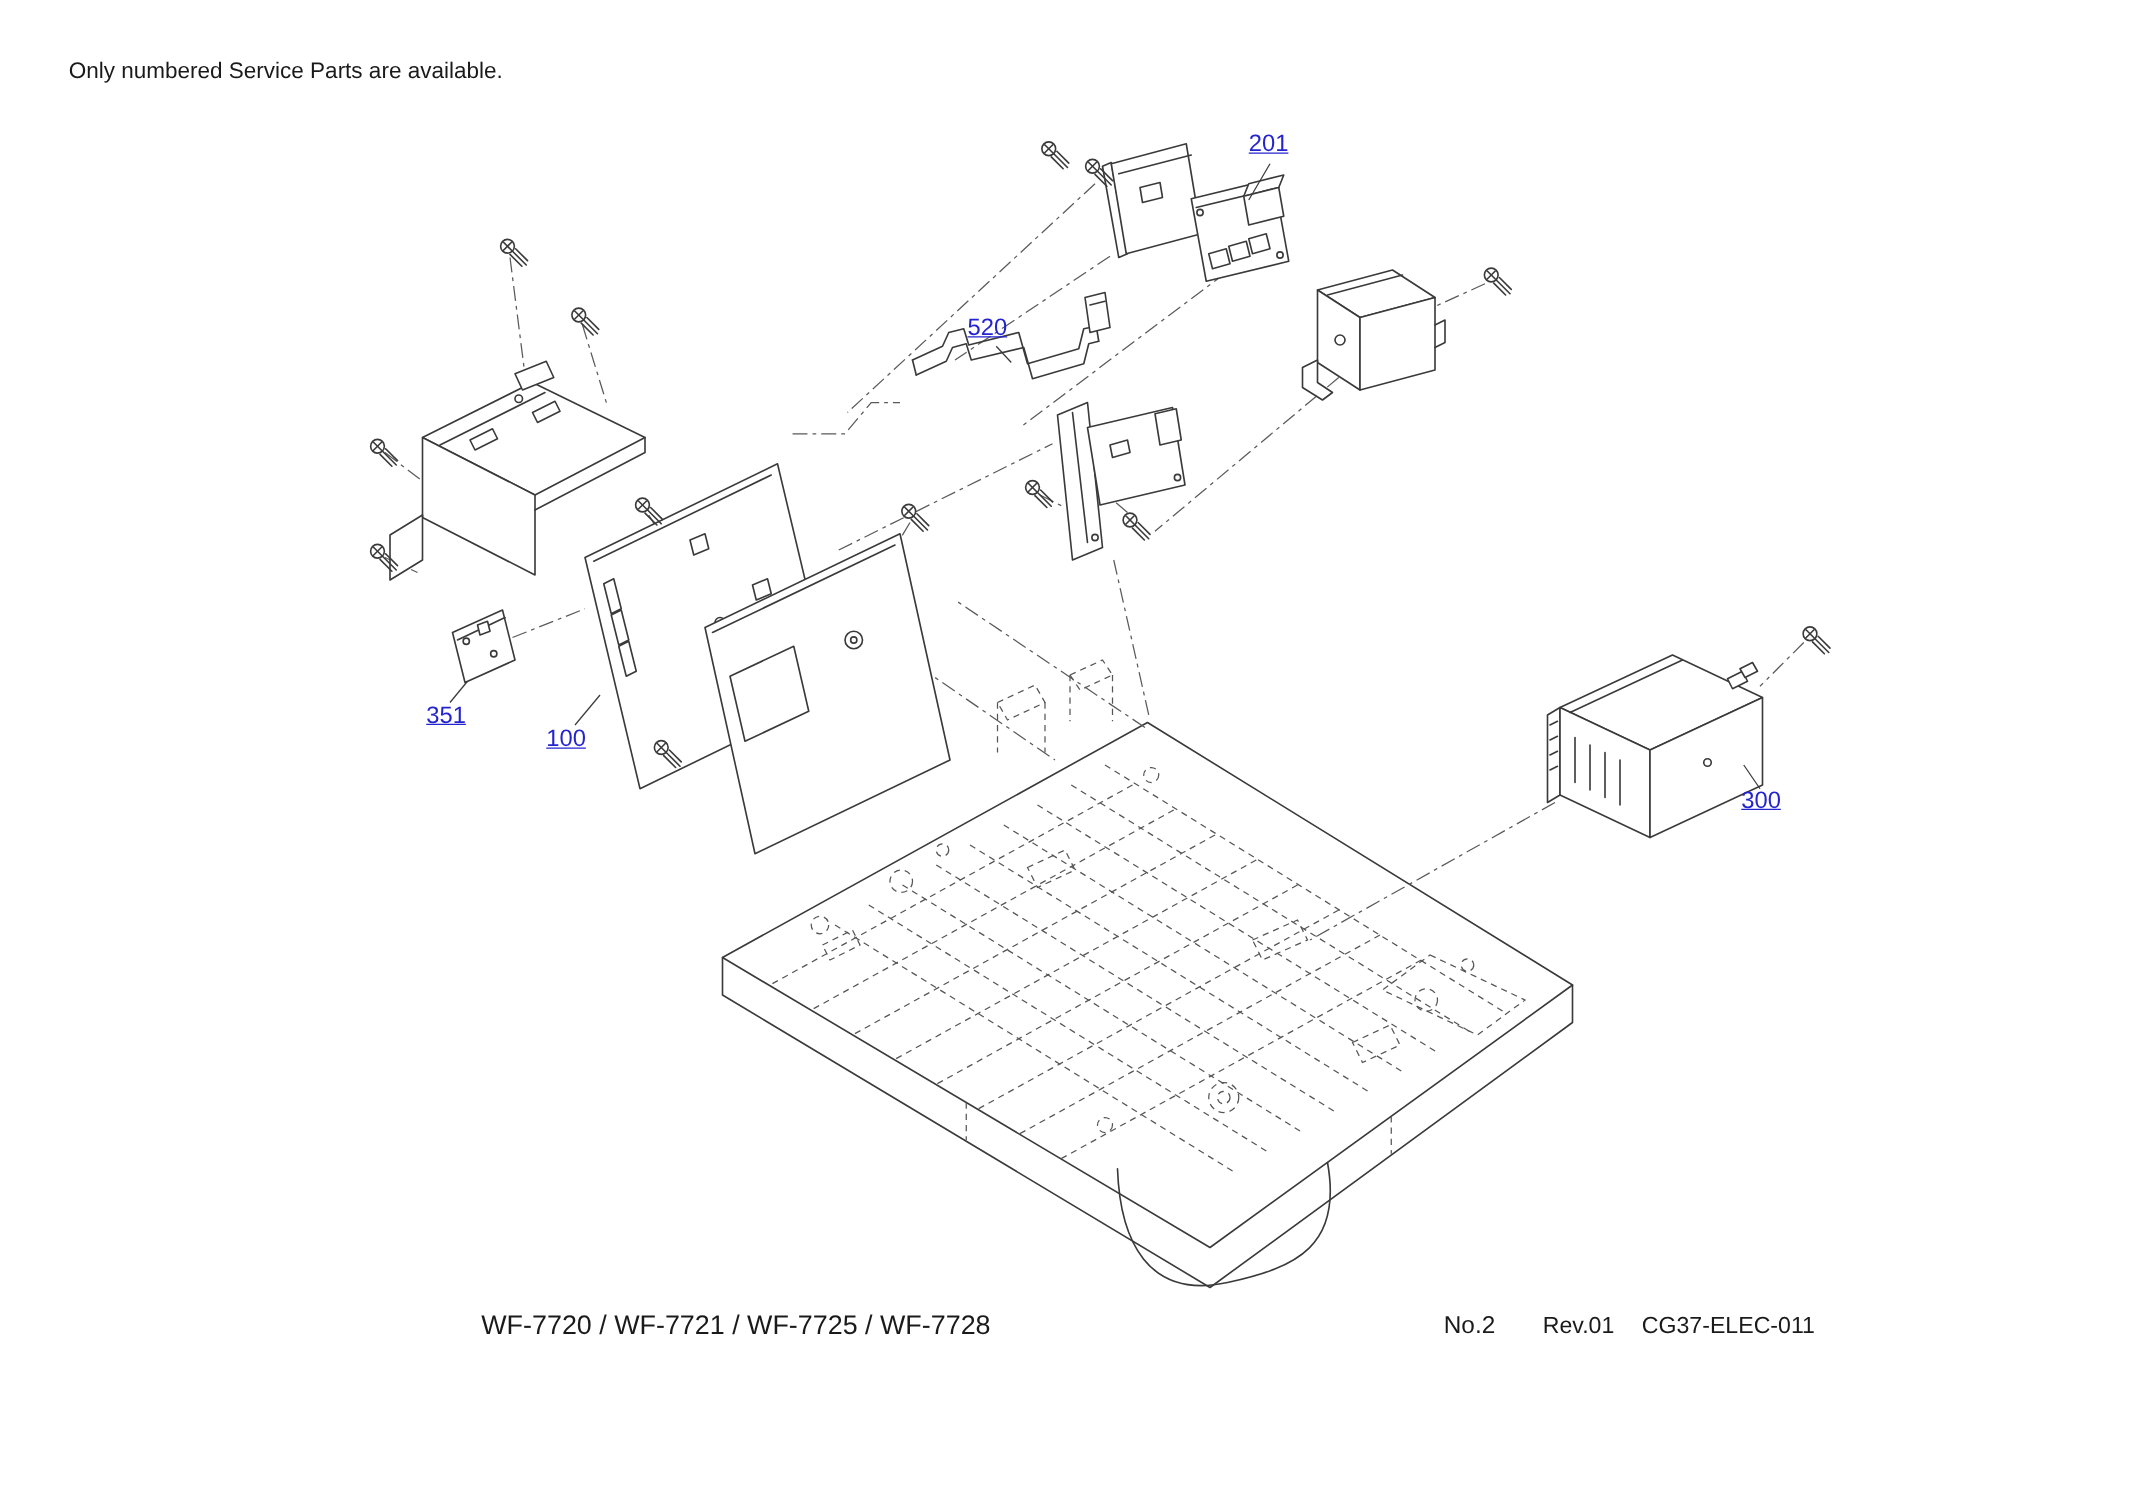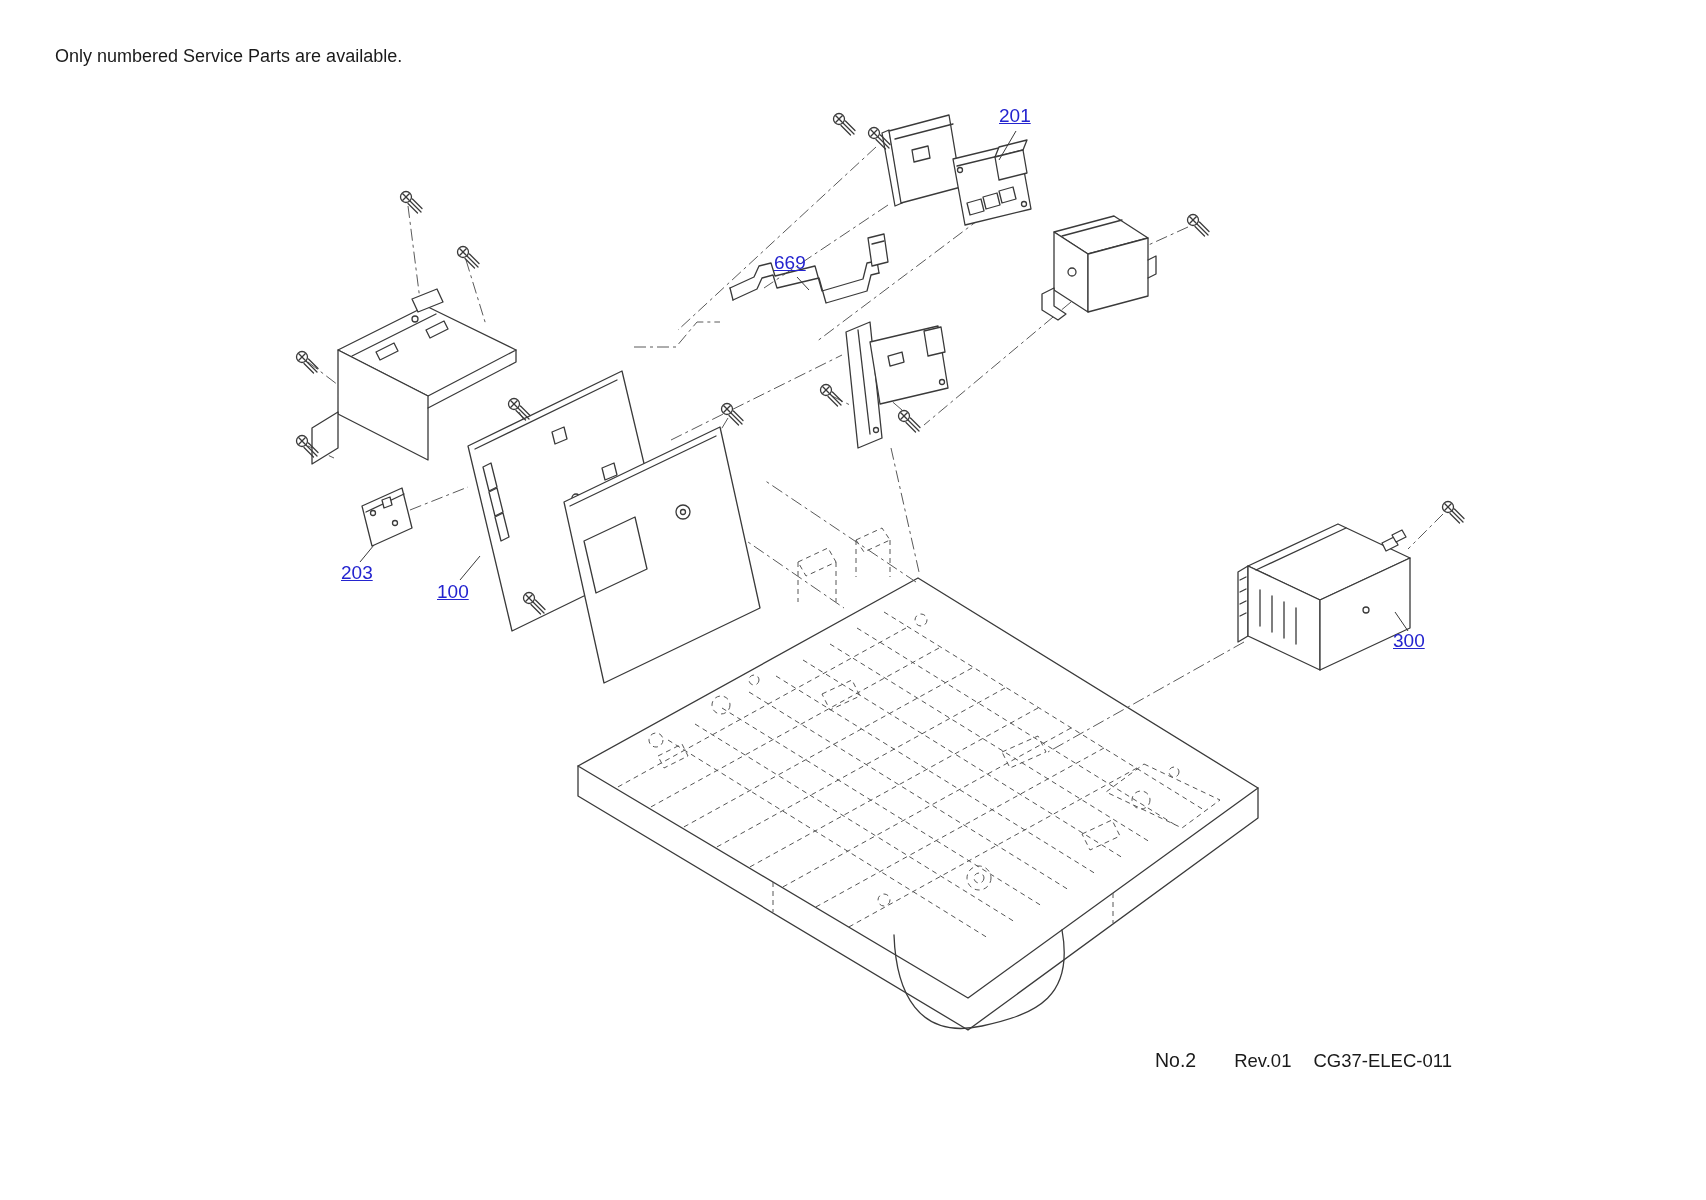--- a/index.html
+++ b/index.html
@@ -228,24 +228,25 @@
       <g>
         <line class="thin" x1="1000" y1="131" x2="983" y2="160"></line>
         <line class="thin" x1="781" y1="277" x2="793" y2="290"></line>
         <line class="thin" x1="344" y1="562" x2="358" y2="545"></line>
         <line class="thin" x1="444" y1="580" x2="464" y2="556"></line>
         <line class="thin" x1="1392" y1="631" x2="1379" y2="612"></line>
       </g>
     </svg>
 
     <div class="plabel" style="left:983px;top:106px;">201</div>
-    <div class="plabel" style="left:758px;top:253px;">669</div>
-    <div class="plabel" style="left:325px;top:563px;">203</div>
+    <div class="plabel" style="left:758px;top:253px;">520</div>
+    <div class="plabel" style="left:325px;top:563px;">351</div>
     <div class="plabel" style="left:421px;top:582px;">100</div>
     <div class="plabel" style="left:1377px;top:631px;text-align:center;">300</div>
   </div>
 
+  <div class="models">WF-7720 / WF-7721 / WF-7725 / WF-7728</div>
 
   <div class="sheetinfo">
     <span class="num">No.2</span><span class="rev">Rev.01</span><span>CG37-ELEC-011</span>
   </div>
 
 </div>
 
 </body></html>

